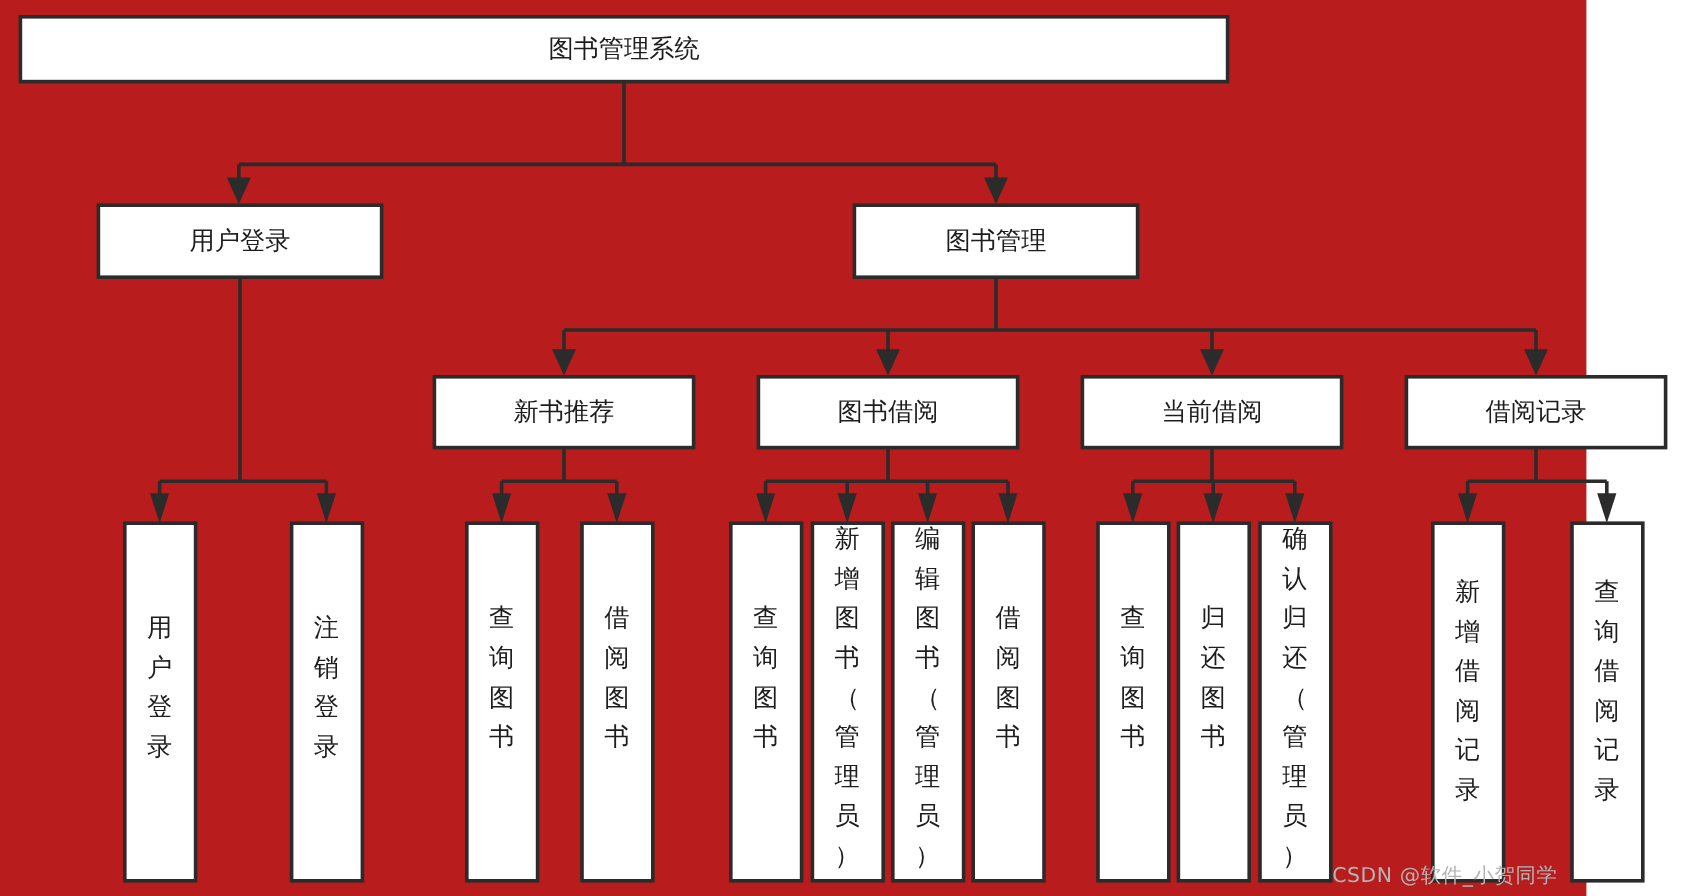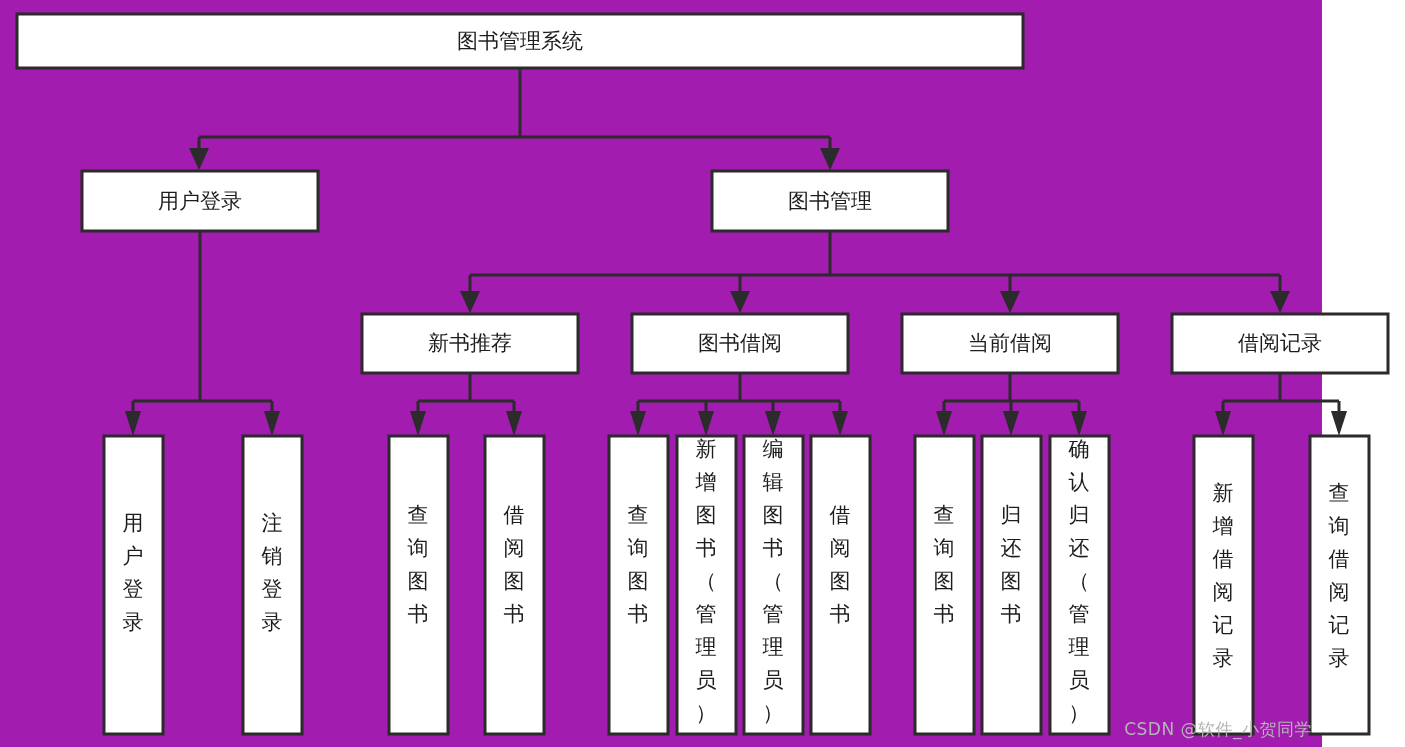--- a/index.html
+++ b/index.html
@@ -11,21 +11,21 @@
   body {
     width: 1405px;
     height: 747px;
     font-family: "DejaVu Sans", "Liberation Sans", sans-serif;
     overflow: hidden;
   }
   #diagram-root {
     position: relative;
     width: 1322px;
     height: 747px;
-    background: #a21caf;
+    background: #b91c1c;
   }
   svg#tree-svg {
     position: absolute;
     left: 0;
     top: 0;
     width: 1405px;
     height: 747px;
     display: block;
   }
   .node-rect {
@@ -51,21 +51,21 @@
     dominant-baseline: middle;
   }
   .node-label-v {
     font-family: "DejaVu Sans", "Liberation Sans", sans-serif;
     font-size: 21px;
     fill: #1d1d1d;
     text-anchor: middle;
   }
   .watermark-text {
     position: absolute;
-    right: 10px;
+    right: 24px;
     bottom: 6px;
     font-family: "DejaVu Sans", "Liberation Sans", sans-serif;
     font-size: 17px;
     color: #b4b4b4;
     white-space: nowrap;
     letter-spacing: 0.5px;
     user-select: none;
   }
 </style>
 </head>

